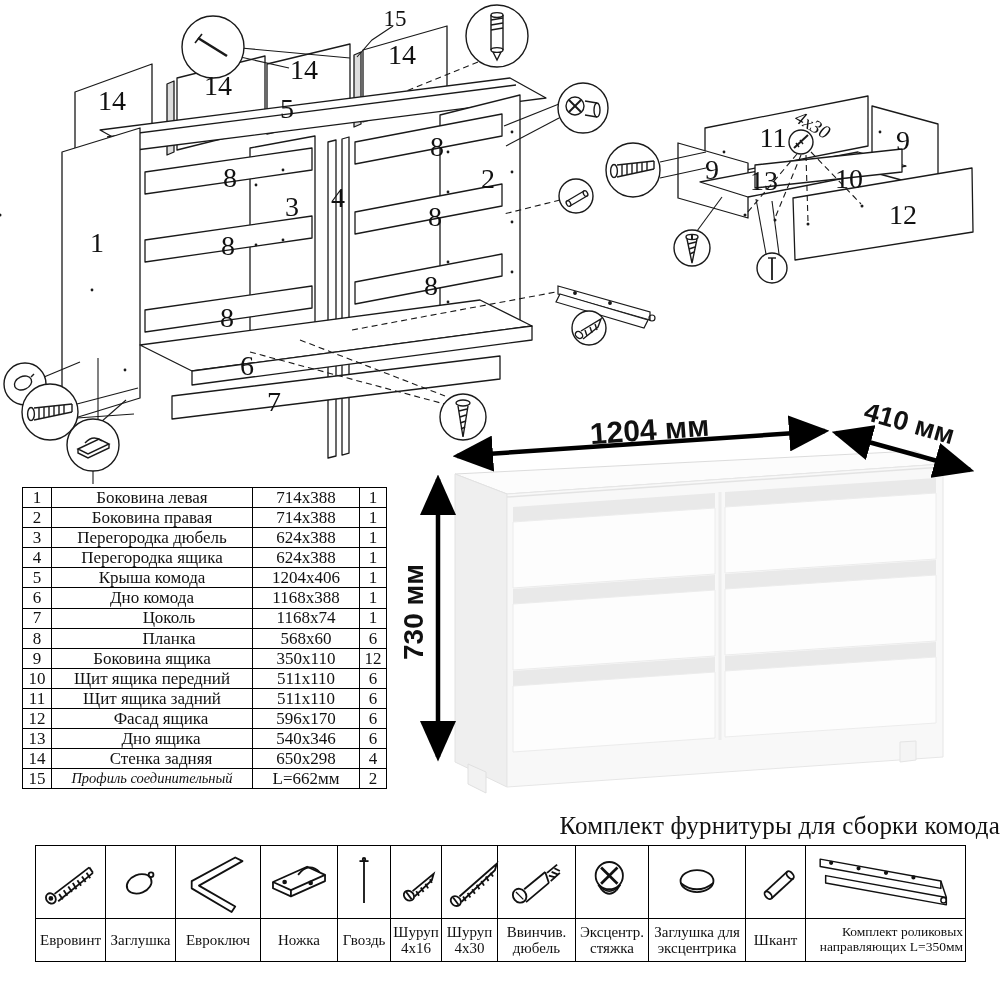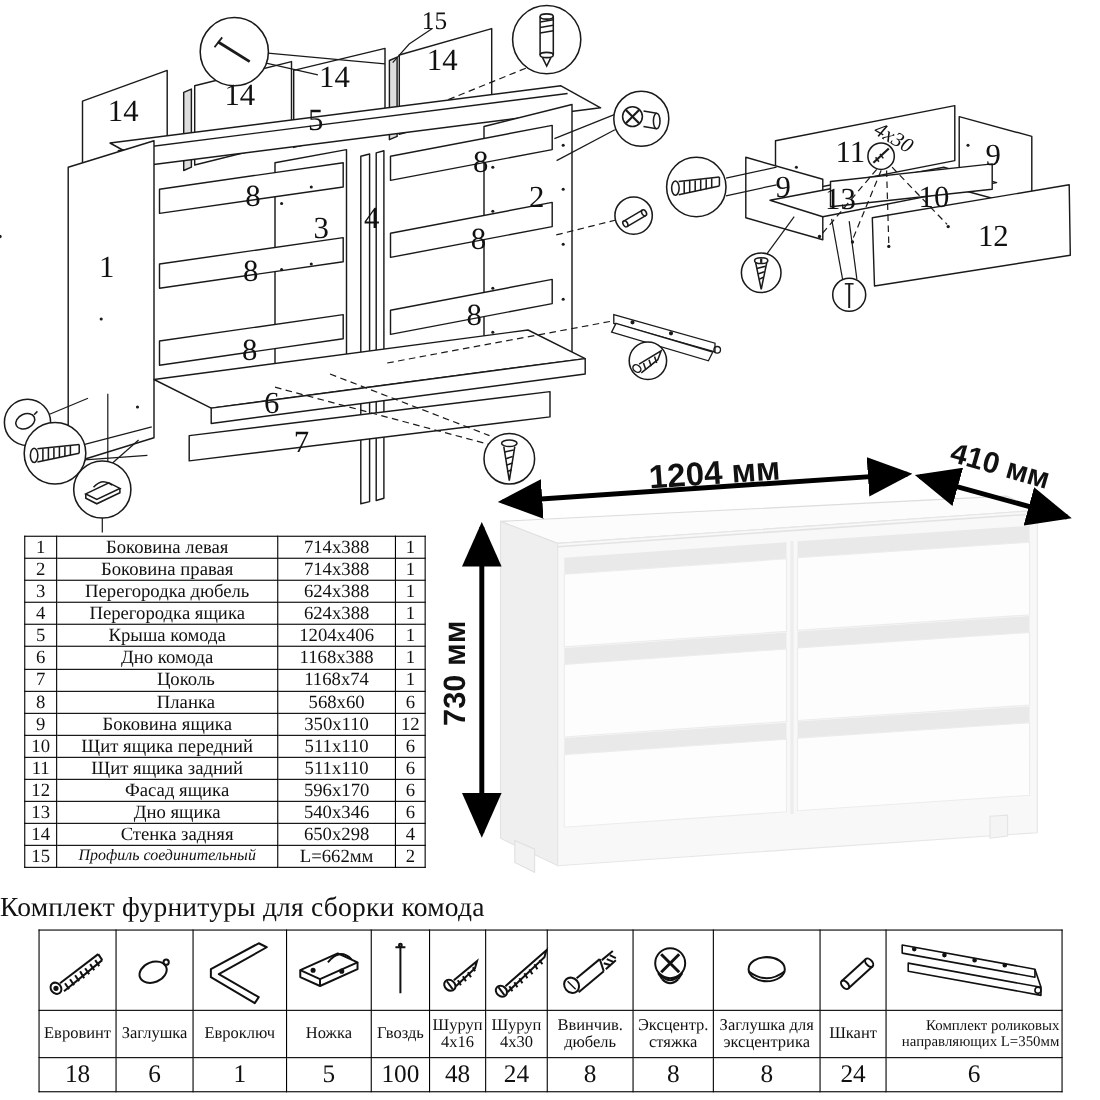--- a/index.html
+++ b/index.html
@@ -16,21 +16,21 @@
                   padding:0 2px;overflow:hidden;white-space:nowrap;}
   .parts-table td.num{width:28px;text-align:center;padding:0;}
   .parts-table td.name{width:196px;text-align:center;}
   .parts-table td.name.ind1{padding-left:20px;}
   .parts-table td.name.ind2{padding-left:36px;}
   .parts-table td.size{width:102px;text-align:center;}
   .parts-table td.qty{width:26px;text-align:center;padding:0;}
   .parts-table tr:last-child td.name{font-size:14.5px;font-style:italic;}
 
   
-  .kit-title{position:absolute;left:0;top:812px;width:1000px;text-align:left;
+  .kit-title{position:absolute;left:0;top:812px;width:1000px;text-align:right;
              font-size:25px;letter-spacing:0.2px;}
   .kit-table-wrap{position:absolute;left:35px;top:845px;}
   .kit-table{border-collapse:collapse;table-layout:fixed;width:930px;}
   .kit-table td{border:1.8px solid #000;text-align:center;vertical-align:middle;padding:0 2px;}
   .kit-table tr.icons td{height:72px;}
   .kit-table tr.labels td{height:42px;font-size:15px;line-height:1.1;white-space:pre-line;}
   .kit-table tr.labels td:last-child{font-size:13.5px;text-align:right;}
   .kit-table tr.qtys td{height:30px;font-size:23px;}
   .kit-table col.c1{width:70px}.kit-table col.c2{width:70px}.kit-table col.c3{width:85px}
   .kit-table col.c4{width:77px}.kit-table col.c5{width:53px}.kit-table col.c6{width:51px}
@@ -615,31 +615,17 @@
             <td>Ввинчив.
 дюбель</td>
             <td>Эксцентр.
 стяжка</td>
             <td>Заглушка для
 эксцентрика</td>
             <td>Шкант</td>
             <td>Комплект роликовых
 направляющих L=350мм</td>
           </tr>
-        <tr class="qtys">
-            <td>18</td>
-            <td>6</td>
-            <td>1</td>
-            <td>5</td>
-            <td>100</td>
-            <td>48</td>
-            <td>24</td>
-            <td>8</td>
-            <td>8</td>
-            <td>8</td>
-            <td>24</td>
-            <td>6</td>
-          </tr>
       </tbody>
     </table>
   </div>
 
 </div>
 
 </body></html>

